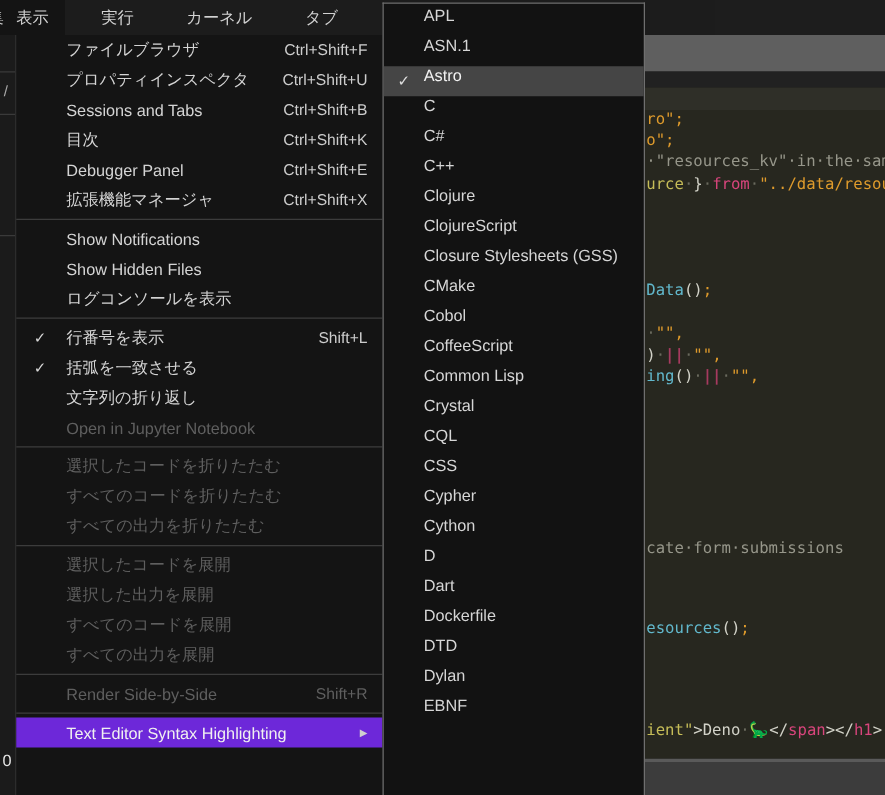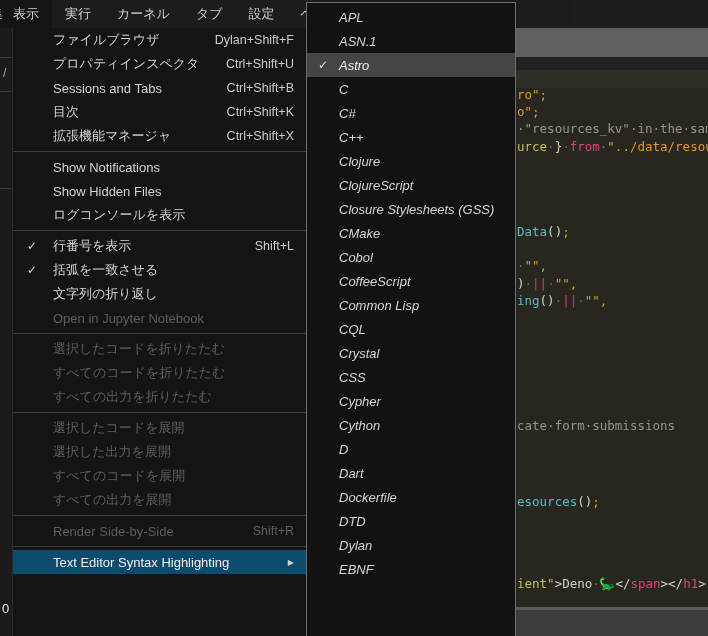--- a/index.html
+++ b/index.html
@@ -4,21 +4,21 @@
 <style>
   * { margin:0; padding:0; box-sizing:border-box; }
   html,body { background:#000; }
   .screen {
     position:relative; width:708px; height:636px; overflow:hidden;
     background:#1d1d1d;
     font-family:"Liberation Sans","DejaVu Sans",sans-serif;
     -webkit-font-smoothing:antialiased;
   }
   
-  .menubar { position:absolute; left:0; top:0; width:572px; height:28px; background:#1c1c1c; display:flex; align-items:stretch; z-index:1; }
+  .menubar { position:absolute; left:0; top:0; width:572px; height:28px; background:#1c1c1c; display:flex; align-items:stretch; z-index:1;gap:16px; }
   .menubar-item { color:#d2d2d2; font-size:13px; line-height:28px; padding:0 13px; white-space:nowrap; }
   .menubar-item.active { background:#141414; }
   .menubar-clip { position:absolute; left:-23px; top:0; color:#c9c9c9; font-size:13px; line-height:28px; }
   
   .left-strip { position:absolute; left:0; top:28px; width:12px; height:608px; background:#1b1b1b; z-index:1; }
   .strip-line { position:absolute; left:0; width:12px; height:1px; background:#3a3a3a; }
   .strip-slash { position:absolute; left:3px; top:38px; color:#ababab; font-size:12px; }
   .strip-zero { position:absolute; left:2px; top:573px; color:#e6e6e6; font-size:13px; }
   
   .editor { position:absolute; left:516px; top:28px; width:192px; height:608px; z-index:0; background:#212121; }
@@ -33,26 +33,26 @@
   .tk-emoji { color:var(--c-emoji); }
   .editor-bottom-line { position:absolute; left:0; top:579px; width:192px; height:3px; background:#5a5a5a; }
   .editor-bottom-area { position:absolute; left:0; top:582px; width:192px; height:26px; background:#3c3c3c; }
   
   .menu { position:absolute; left:12px; top:28px; width:294px; height:608px; background:#141414; border-left:1px solid #2c2c2c; z-index:2; }
   .menu-item { position:relative; height:24px; display:flex; align-items:center; padding:0 12px 0 40px; color:#d4d4d4; font-size:13px; white-space:nowrap; }
   .menu-item .check { position:absolute; left:14px; top:0; line-height:24px; font-size:12px; color:#d8d8d8; }
   .menu-item .mi-label { flex:1 1 auto; overflow:hidden; }
   .menu-item .mi-shortcut { flex:0 0 auto; color:#cdcdcd; font-size:12.5px; margin-left:18px; }
   .menu-item.disabled, .menu-item.disabled .mi-shortcut { color:#5f5f5f; }
-  .menu-item.highlighted { background:#0c4a6e; color:#f0f0f0; }
+  .menu-item.highlighted { background:#6d28d9; color:#f0f0f0; }
   .menu-item .sub-arrow { flex:0 0 auto; font-size:8px; color:#cfcfcf; margin-left:10px; }
   .menu-sep { height:1px; margin:3px 0; background:#3c3c3c; }
   
   .submenu { position:absolute; left:306px; top:2px; width:210px; height:634px; background:#121212; border:1px solid #6f6f6f; border-bottom:none; padding-top:2px; z-index:3; }
-  .smenu-item { position:relative; height:24px; display:flex; align-items:center; padding:0 10px 0 32px; color:#d6d6d6; font-size:13px; white-space:nowrap;font-style:italic; }
+  .smenu-item { position:relative; height:24px; display:flex; padding:0 10px 0 32px; color:#d6d6d6; font-size:13px; white-space:nowrap; }
   .smenu-item .check { position:absolute; left:11px; top:0; line-height:24px; font-size:12px; color:#e0e0e0; }
   .smenu-item.selected { background:#454545; color:#f2f2f2; }
 </style>
 </head>
 <body>
 
 <div class="screen">
 
   <div class="menubar">
     <span class="menubar-clip">編集</span>
@@ -77,44 +77,48 @@
     <div class="code-area">
       <div class="active-line-band"></div>
       <div class="code-line" style="top:17px"><span class="tk-str">ro";</span></div>
       <div class="code-line" style="top:34px"><span class="tk-str">o";</span></div>
       <div class="code-line" style="top:51px"><span class="tk-comment">·"resources_kv"·in·the·same·dire</span></div>
       <div class="code-line" style="top:69px"><span class="tk-attr">urce</span><span class="tk-ws">·</span><span class="tk-plain">}</span><span class="tk-ws">·</span><span class="tk-kw">from</span><span class="tk-ws">·</span><span class="tk-str">"../data/resources";</span></div>
       <div class="code-line" style="top:154px"><span class="tk-fn">Data</span><span class="tk-plain">()</span><span class="tk-str">;</span></div>
       <div class="code-line" style="top:188px"><span class="tk-ws">·</span><span class="tk-str">"",</span></div>
       <div class="code-line" style="top:206px"><span class="tk-plain">)</span><span class="tk-ws">·</span><span class="tk-op">||</span><span class="tk-ws">·</span><span class="tk-str">"",</span></div>
       <div class="code-line" style="top:223px"><span class="tk-fn">ing</span><span class="tk-plain">()</span><span class="tk-ws">·</span><span class="tk-op">||</span><span class="tk-ws">·</span><span class="tk-str">"",</span></div>
-      <div class="code-line" style="top:348px"><span class="tk-comment">cate·form·submissions</span></div>
+      <div class="code-line" style="top:360px"><span class="tk-comment">cate·form·submissions</span></div>
       <div class="code-line" style="top:424px"><span class="tk-fn">esources</span><span class="tk-plain">()</span><span class="tk-str">;</span></div>
       <div class="code-line" style="top:506px"><span class="tk-attr">ient"</span><span class="tk-plain">&gt;Deno</span><span class="tk-ws">·</span><span class="tk-emoji">🦕</span><span class="tk-plain">&lt;/</span><span class="tk-kw">span</span><span class="tk-plain">&gt;&lt;/</span><span class="tk-kw">h1</span><span class="tk-plain">&gt;</span></div>
     </div>
     <div class="editor-bottom-line"></div>
     <div class="editor-bottom-area"></div>
   </div>
 
   <div class="menu">
     <div class="menu-item">
         <span class="mi-label">ファイルブラウザ</span>
-        <span class="mi-shortcut">Dylan+Shift+F</span>
+        <span class="mi-shortcut">Ctrl+Shift+F</span>
       </div>
     <div class="menu-item">
         <span class="mi-label">プロパティインスペクタ</span>
         <span class="mi-shortcut">Ctrl+Shift+U</span>
       </div>
     <div class="menu-item">
         <span class="mi-label">Sessions and Tabs</span>
         <span class="mi-shortcut">Ctrl+Shift+B</span>
       </div>
     <div class="menu-item">
         <span class="mi-label">目次</span>
         <span class="mi-shortcut">Ctrl+Shift+K</span>
+      </div>
+    <div class="menu-item">
+        <span class="mi-label">Debugger Panel</span>
+        <span class="mi-shortcut">Ctrl+Shift+E</span>
       </div>
     <div class="menu-item">
         <span class="mi-label">拡張機能マネージャ</span>
         <span class="mi-shortcut">Ctrl+Shift+X</span>
       </div>
     <div class="menu-sep"></div>
     <div class="menu-item">
         <span class="mi-label">Show Notifications</span>
       </div>
     <div class="menu-item">
@@ -209,26 +213,26 @@
     <div class="smenu-item">
         <span>Cobol</span>
       </div>
     <div class="smenu-item">
         <span>CoffeeScript</span>
       </div>
     <div class="smenu-item">
         <span>Common Lisp</span>
       </div>
     <div class="smenu-item">
+        <span>Crystal</span>
+      </div>
+    <div class="smenu-item">
         <span>CQL</span>
       </div>
     <div class="smenu-item">
-        <span>Crystal</span>
-      </div>
-    <div class="smenu-item">
         <span>CSS</span>
       </div>
     <div class="smenu-item">
         <span>Cypher</span>
       </div>
     <div class="smenu-item">
         <span>Cython</span>
       </div>
     <div class="smenu-item">
         <span>D</span>

